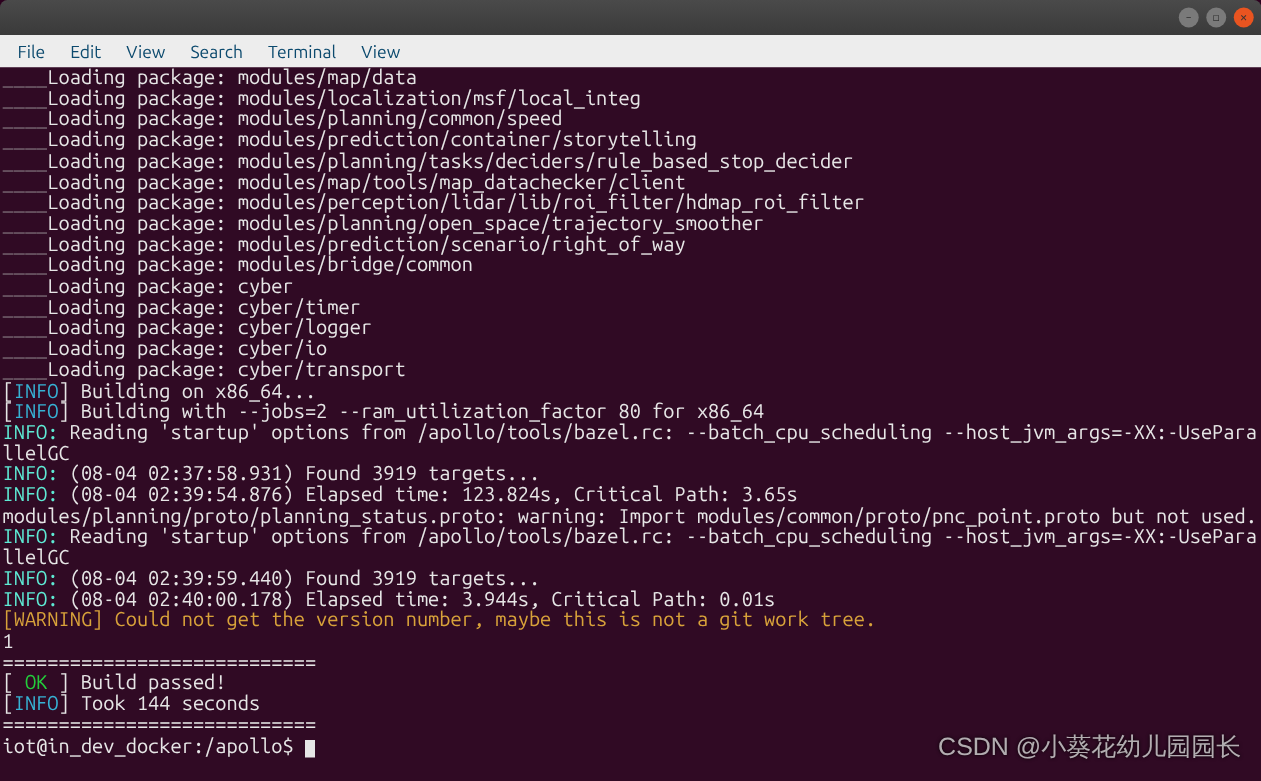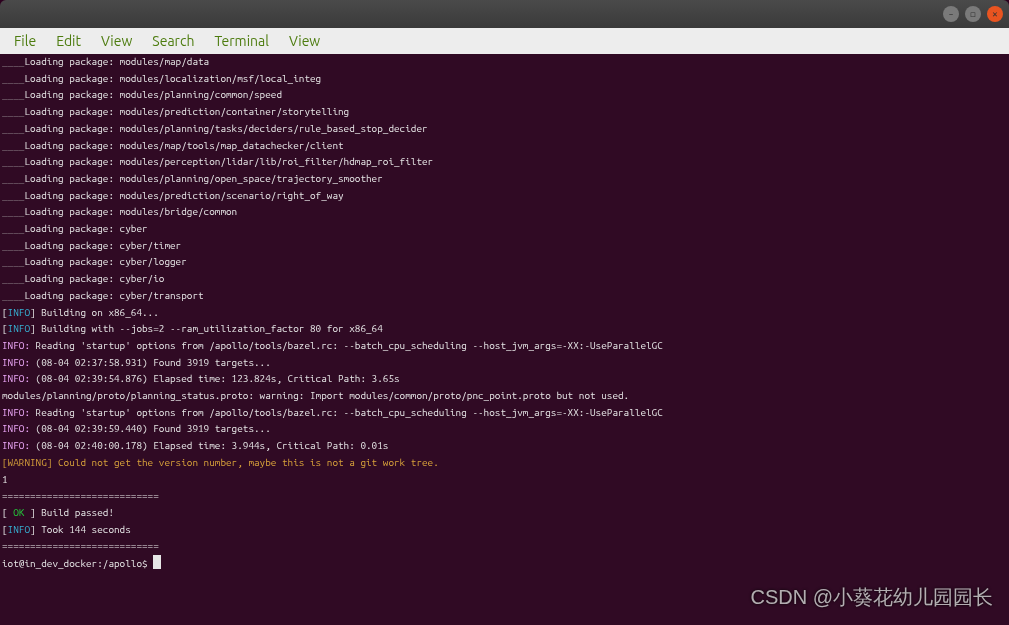--- a/index.html
+++ b/index.html
@@ -4,27 +4,27 @@
 <style>
 * { margin: 0; padding: 0; box-sizing: border-box; }
 body { width: 1009px; height: 625px; font-family: "Ubuntu Mono", "DejaVu Sans Mono", monospace; background: #2c001e; overflow: hidden; }
 .titlebar { height: 28px; background: linear-gradient(#4a4a4a,#3a3a3a); display: flex; align-items: center; position: relative; border-radius: 6px 6px 0 0; }
 .titlebar-title { color: #ddd; font-family: Ubuntu, sans-serif; font-size: 13px; font-weight: bold; position: absolute; width: 100%; text-align: center; }
 .window-controls { position: absolute; right: 6px; display: flex; gap: 6px; }
 .win-btn { width: 16px; height: 16px; border-radius: 50%; display: flex; align-items: center; justify-content: center; font-size: 9px; color: #333; }
 .btn-min { background: #7a7a7a; }
 .btn-max { background: #7a7a7a; }
 .btn-close { background: #e95420; }
-.menubar { height: 26px; background: #ededed; display: flex; align-items: center; padding: 0 6px; gap: 4px; font-family: Ubuntu, sans-serif; font-size: 14px; color: #4d7c0f; }
+.menubar { height: 26px; background: #ededed; display: flex; align-items: center; padding: 0 6px; gap: 4px; font-family: Ubuntu, sans-serif; font-size: 14px; color: #0c4a6e; }
 .menubar span { padding: 2px 8px; cursor: pointer; }
-.terminal { background: #300a24; color: #e6e6e6; font-size: 10px; line-height: 16.7px; padding: 0 2px; height: 571px; overflow: hidden; white-space: pre; }
+.terminal { background: #300a24; color: #e6e6e6; font-size: 16px; line-height: 16.7px; padding: 0 2px; height: 571px; overflow: hidden; white-space: pre; }
 .line { white-space: pre-wrap; word-break: break-all; }
 .dim { color: #7a6a74; }
 .info-tag { color: #36b2d4; }
-.info-kw { color: #f0abfc; text-align: center; }
+.info-kw { color: #5eead4; text-align: center; }
 .warn { color: #d8a23a; }
 .ok { color: #23cc3b; text-align: center; }
 .white { color: #e6e6e6; }
 .cursor { display: inline-block; width: 8px; height: 14px; background: #e6e6e6; vertical-align: text-bottom; }
 .watermark { position: absolute; right: 16px; bottom: 14px; color: rgba(230,230,230,.75); font-family: sans-serif; font-size: 20px; text-shadow: 0 0 3px #000; pointer-events: none; }
 </style>
 </head>
 <body>
 
 <div class="titlebar">

